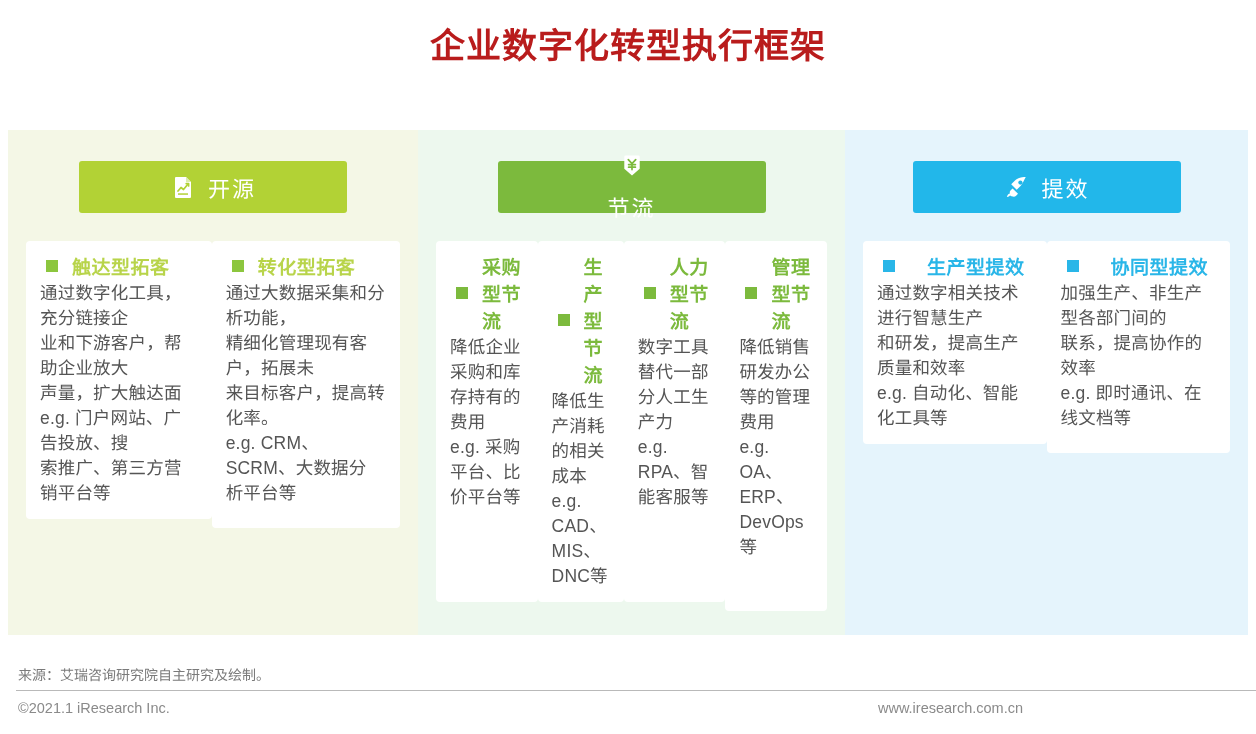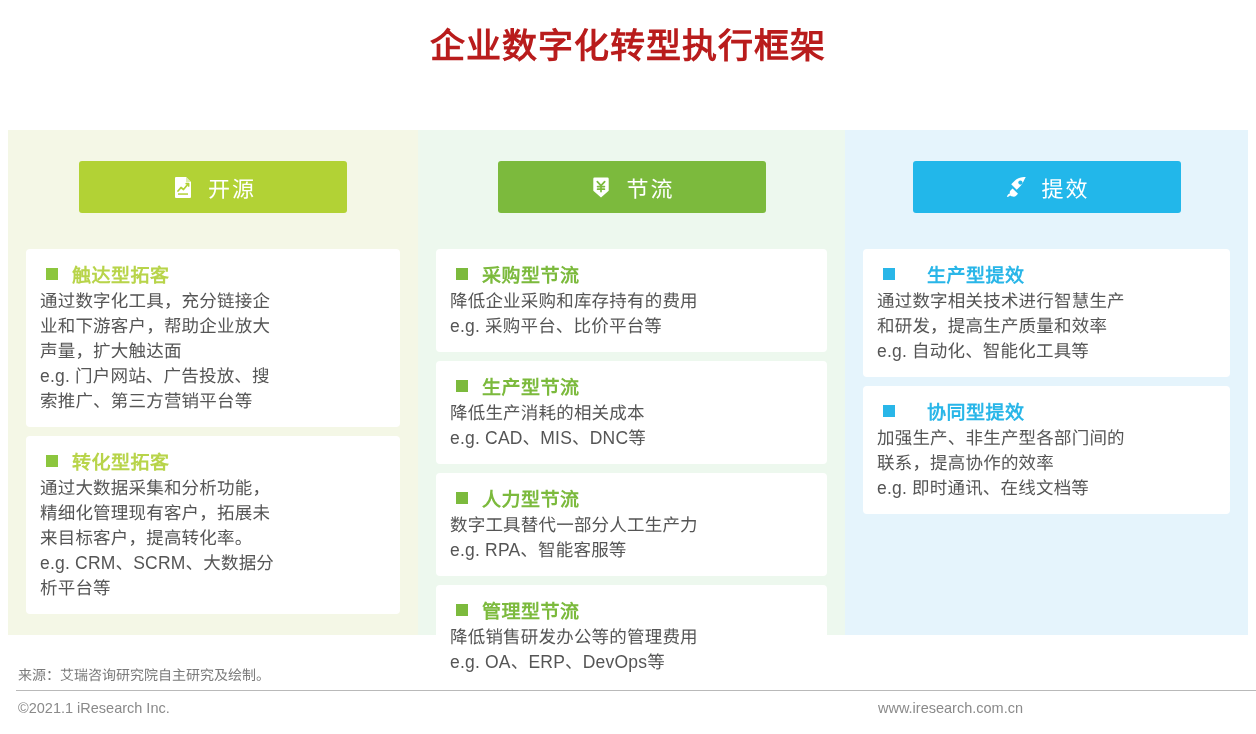--- a/index.html
+++ b/index.html
@@ -56,34 +56,34 @@
     display: flex;
     align-items: center;
     justify-content: center;
     gap: 12px;
     color: #ffffff;
     font-size: 22px;
     font-weight: 500;
     letter-spacing: 2px;
   }
   .col-0 .col-header { width: 268px; background: #b2d235; }
-  .col-1 .col-header { width: 268px; background: #7cba3d; }
+  .col-1 .col-header { width: 268px; background: #7cba3d; flex-direction: column; }
   .col-2 .col-header { width: 268px; background: #22b7ea; }
 
   .hdr-icon {
     width: 26px;
     height: 26px;
     display: inline-flex;
     align-items: center;
     justify-content: center;
   }
   .hdr-icon svg { display: block; }
 
   
-  .cards { margin-top: 36px; display: flex; flex-direction: column; }
+  .cards { margin-top: 28px; display: flex; flex-direction: row; }
   .card {
     background: #ffffff;
     border-radius: 4px;
     padding: 11px 14px 13px 14px;
     margin-bottom: 9px;
     box-sizing: border-box;
   }
   .card:last-child { margin-bottom: 0; }
 
   .card-title {

